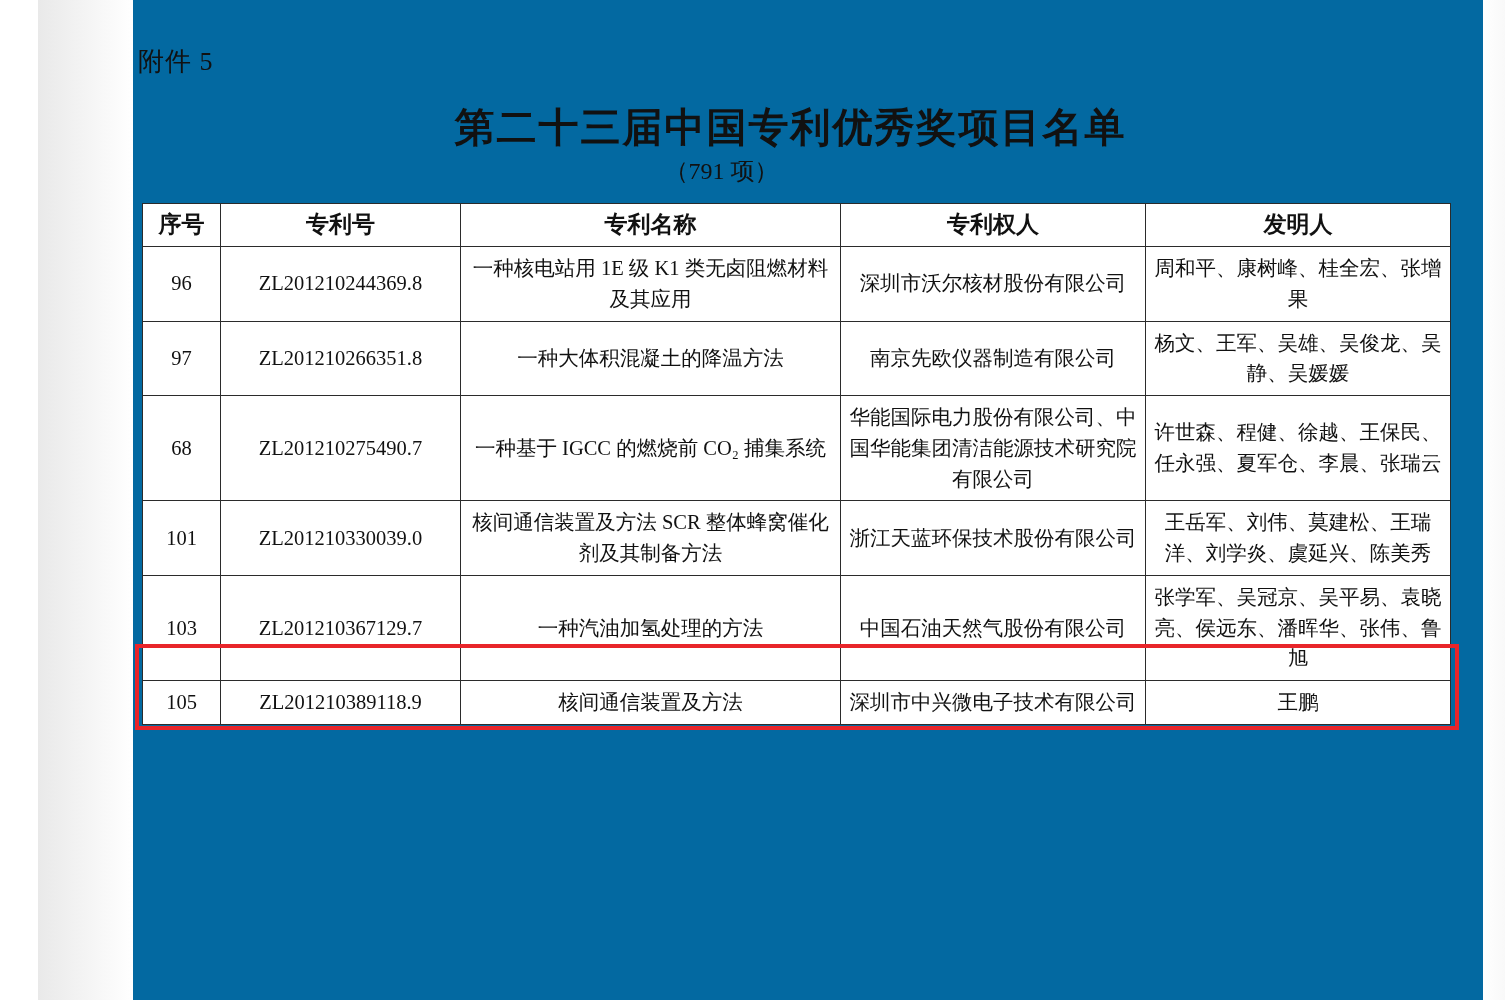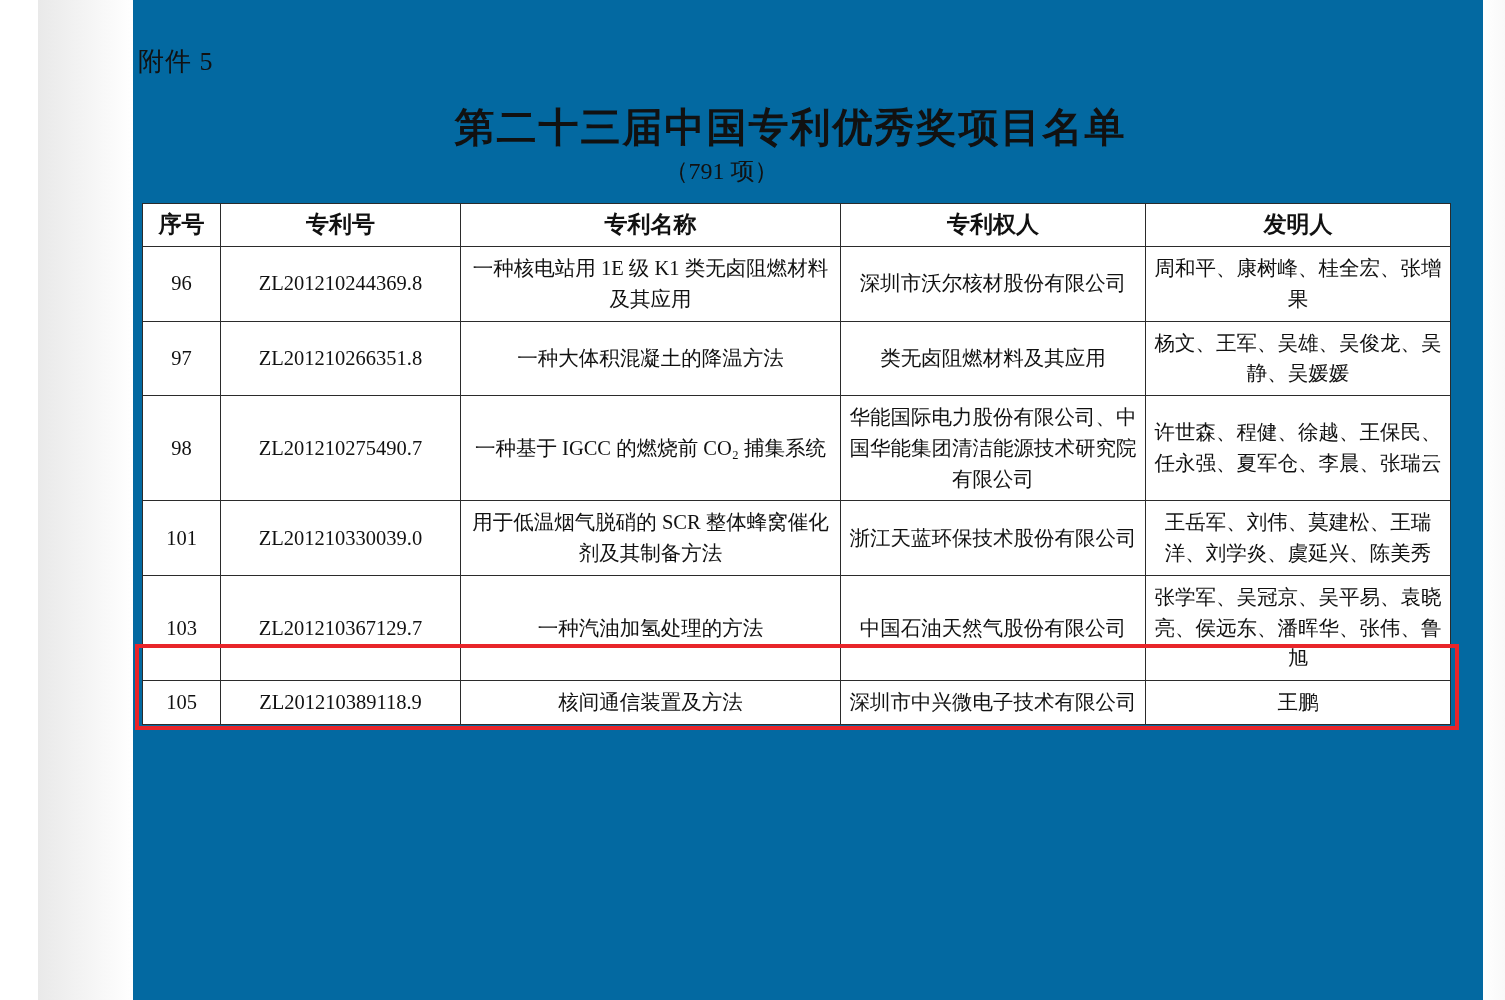--- a/index.html
+++ b/index.html
@@ -149,34 +149,34 @@
         <td class="cell-no">96</td>
         <td class="cell-num">ZL201210244369.8</td>
         <td class="cell-name">一种核电站用 1E 级 K1 类无卤阻燃材料及其应用</td>
         <td class="cell-owner">深圳市沃尔核材股份有限公司</td>
         <td class="cell-inv">周和平、康树峰、桂全宏、张增果</td>
       </tr>
       <tr>
         <td class="cell-no">97</td>
         <td class="cell-num">ZL201210266351.8</td>
         <td class="cell-name">一种大体积混凝土的降温方法</td>
-        <td class="cell-owner">类无卤阻燃材料及其应用</td>
+        <td class="cell-owner">南京先欧仪器制造有限公司</td>
         <td class="cell-inv">杨文、王军、吴雄、吴俊龙、吴静、吴媛媛</td>
       </tr>
       <tr>
-        <td class="cell-no">98</td>
+        <td class="cell-no">68</td>
         <td class="cell-num">ZL201210275490.7</td>
         <td class="cell-name">一种基于 IGCC 的燃烧前 CO₂ 捕集系统</td>
         <td class="cell-owner">华能国际电力股份有限公司、中国华能集团清洁能源技术研究院有限公司</td>
         <td class="cell-inv">许世森、程健、徐越、王保民、任永强、夏军仓、李晨、张瑞云</td>
       </tr>
       <tr class="row-highlight">
         <td class="cell-no">101</td>
         <td class="cell-num">ZL201210330039.0</td>
-        <td class="cell-name">用于低温烟气脱硝的 SCR 整体蜂窝催化剂及其制备方法</td>
+        <td class="cell-name">核间通信装置及方法 SCR 整体蜂窝催化剂及其制备方法</td>
         <td class="cell-owner">浙江天蓝环保技术股份有限公司</td>
         <td class="cell-inv">王岳军、刘伟、莫建松、王瑞洋、刘学炎、虞延兴、陈美秀</td>
       </tr>
       <tr>
         <td class="cell-no">103</td>
         <td class="cell-num">ZL201210367129.7</td>
         <td class="cell-name">一种汽油加氢处理的方法</td>
         <td class="cell-owner">中国石油天然气股份有限公司</td>
         <td class="cell-inv">张学军、吴冠京、吴平易、袁晓亮、侯远东、潘晖华、张伟、鲁旭</td>
       </tr>

